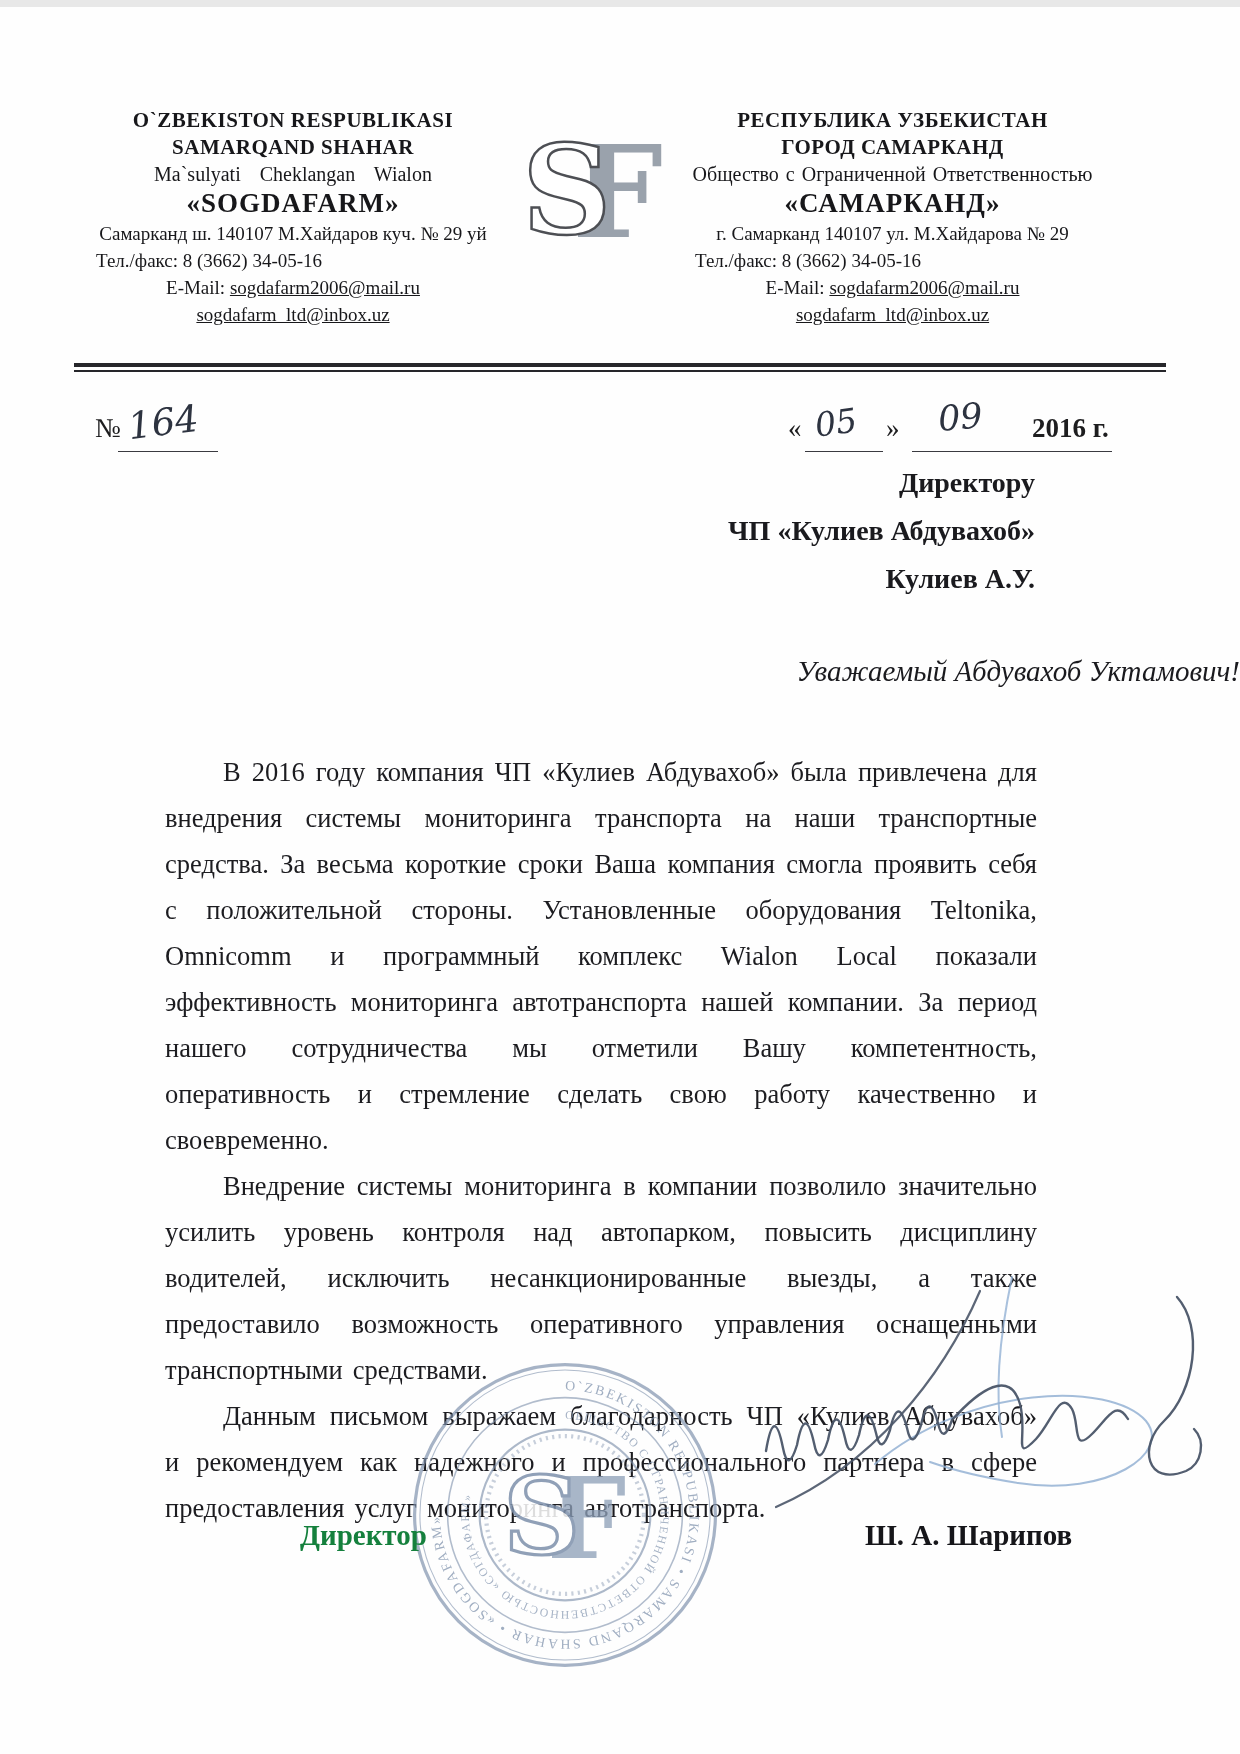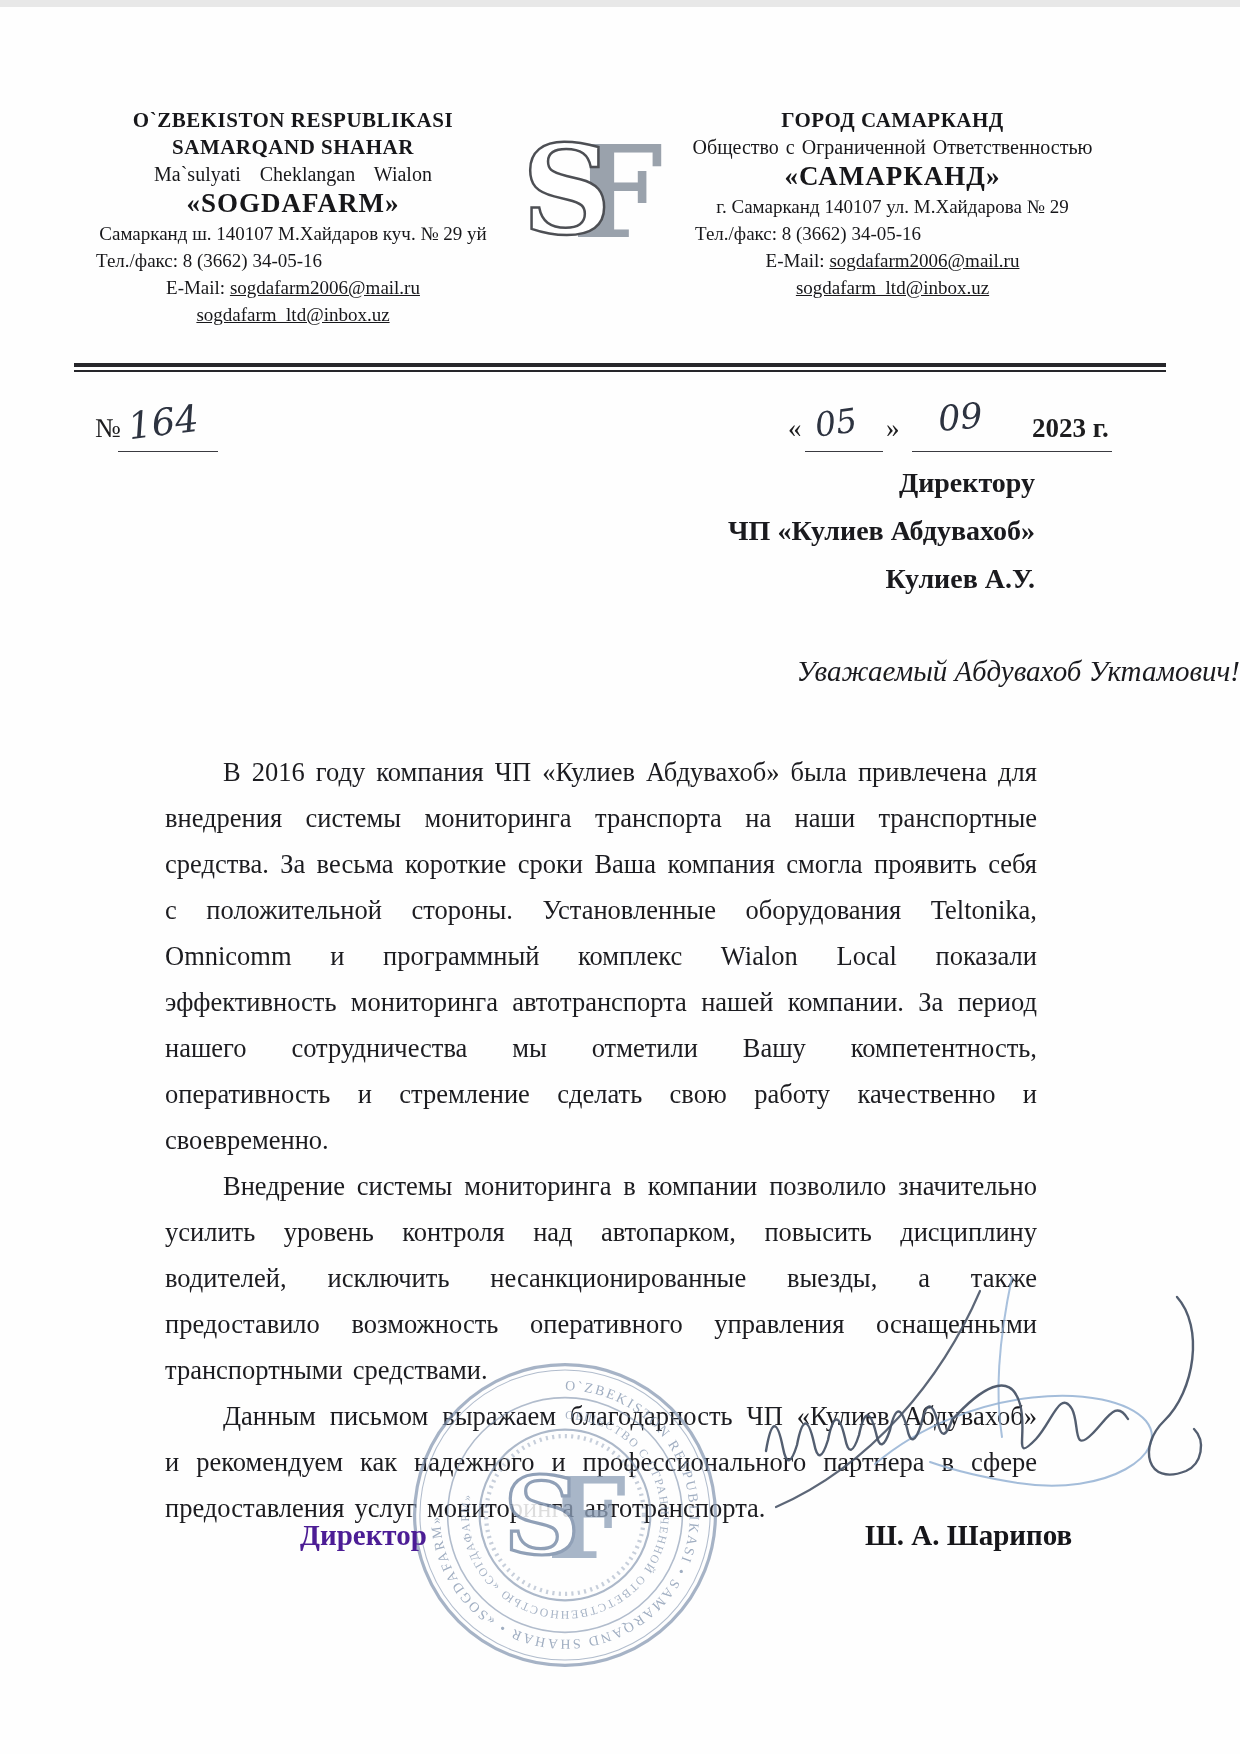--- a/index.html
+++ b/index.html
@@ -53,21 +53,21 @@
     position:absolute;left:0;top:648px;width:100%;
     text-align:right;font-style:italic;font-size:29px;color:#1a1a1e;
   }
   
   .body-text{
     position:absolute;left:165px;top:742px;width:872px;
     font-size:26.5px;line-height:46px;text-align:justify;color:#1c1c20;
   }
   .body-text p{margin:0;text-indent:58px;word-spacing:3.5px;}
   
-  .signer-title{position:absolute;left:300px;top:1512px;font-weight:bold;font-size:29px;color:#4c1d95;}
+  .signer-title{position:absolute;left:300px;top:1512px;font-weight:bold;font-size:29px;color:#15803d;}
   .signer-name{position:absolute;left:865px;top:1512px;font-weight:bold;font-size:29px;color:#16161a;text-align:right;}
   
   .stamp{position:absolute;left:405px;top:1348px;width:320px;height:320px;opacity:.85;}
   .sig{position:absolute;left:680px;top:1262px;width:545px;height:255px;}
 </style>
 </head>
 <body>
 
 <div class="page">
 
@@ -83,20 +83,21 @@
   </div>
 
   <div class="logo">
     <svg viewBox="0 0 150 145" width="150" height="145">
       <text x="52" y="122" font-family="DejaVu Serif, serif" font-weight="bold" font-size="128" fill="#9aa2ac">F</text>
       <text x="2" y="118" font-family="DejaVu Serif, serif" font-weight="bold" font-size="124" fill="#ffffff" stroke="#4d4f54" stroke-width="2.5">S</text>
     </svg>
   </div>
 
   <div class="lh-col lh-right">
+    <div class="lh-country">РЕСПУБЛИКА  УЗБЕКИСТАН</div>
     <div class="lh-city">ГОРОД  САМАРКАНД</div>
     <div class="lh-org" style="word-spacing:2px;">Общество с Ограниченной Ответственностью</div>
     <div class="lh-company">«САМАРКАНД»</div>
     <div class="lh-addr">г. Самарканд 140107 ул. М.Хайдарова № 29</div>
     <div class="lh-phone">Тел./факс: 8 (3662) 34-05-16</div>
     <div class="lh-mail"><span>E-Mail:</span> <span class="u">sogdafarm2006@mail.ru</span></div>
     <div class="lh-mail u">sogdafarm_ltd@inbox.uz</div>
   </div>
 
   <div class="rule"></div>
@@ -104,21 +105,21 @@
   <div class="refrow">
     <span class="ref-label">№</span>
     <span class="ref-value hand">164</span>
     <span class="ref-underline"></span>
     <span class="date-q1">«</span>
     <span class="date-day hand">05</span>
     <span class="date-u1"></span>
     <span class="date-q2">»</span>
     <span class="date-month hand">09</span>
     <span class="date-u2"></span>
-    <span class="date-year">2023 г.</span>
+    <span class="date-year">2016 г.</span>
   </div>
 
   <div class="recipient">
     <div>Директору</div>
     <div>ЧП «Кулиев Абдувахоб»</div>
     <div>Кулиев А.У.</div>
   </div>
 
   <div class="greeting">Уважаемый Абдувахоб Уктамович!</div>
 

